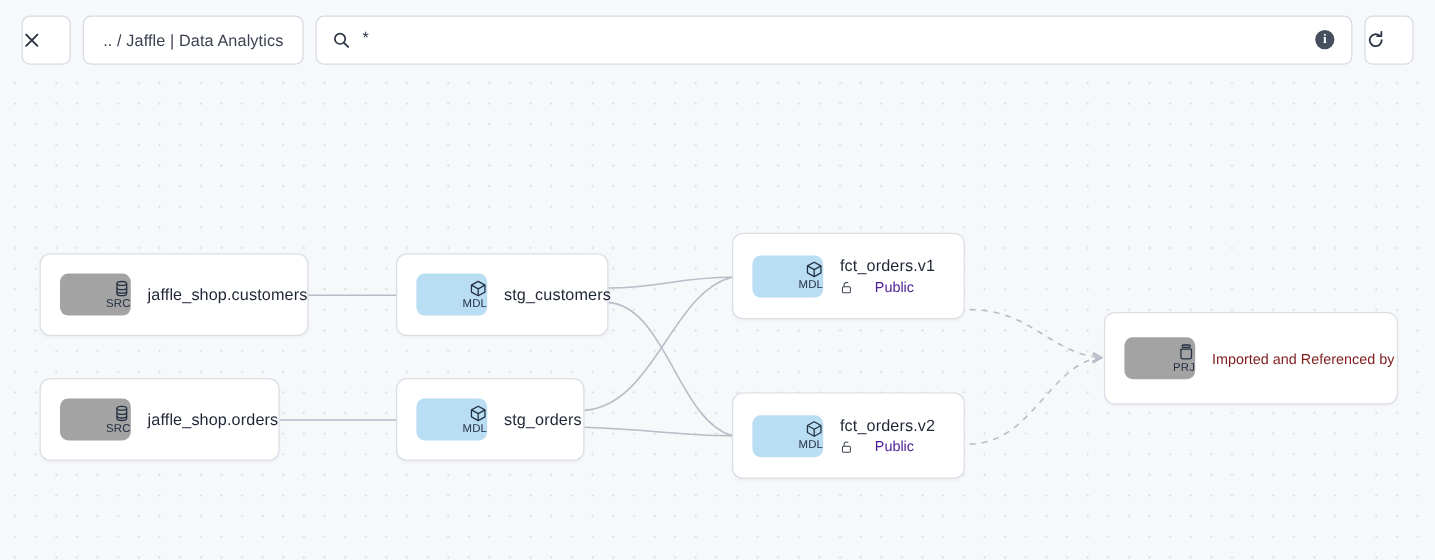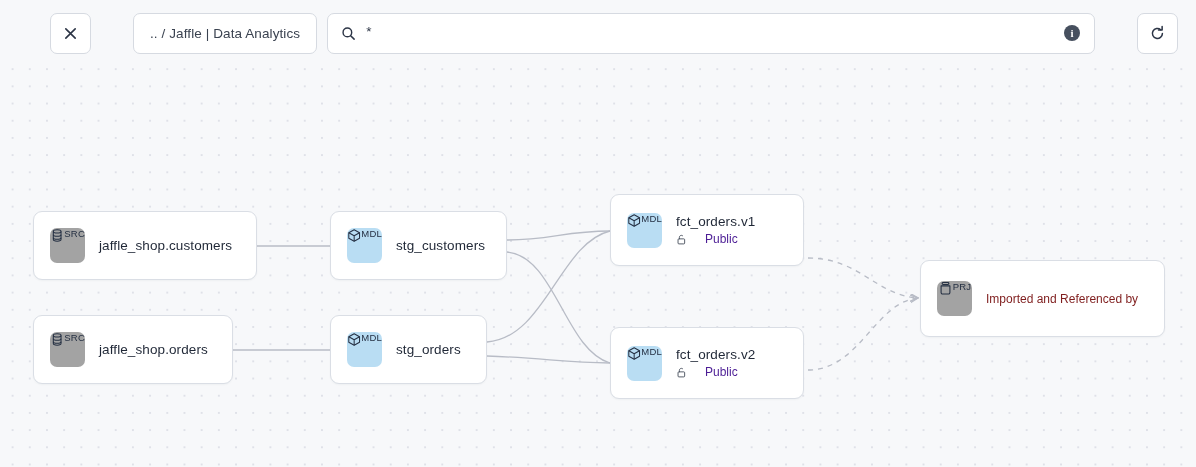--- a/index.html
+++ b/index.html
@@ -36,26 +36,24 @@
     z-index: 20;
   }
   .tb-btn {
     background: #ffffff;
     border: 1px solid #d6dae1;
     border-radius: 7px;
     height: 41px;
     min-width: 41px;
     display: flex;
     align-items: center;
-    justify-content: center;
     box-sizing: border-box;
     cursor: pointer;
     color: #2b3445;
     flex: none;
-    margin-left: 32px;
   }
   .breadcrumb {
     padding: 0 16px;
     font-size: 13.5px;
     color: #3a4250;
     white-space: nowrap;
     letter-spacing: .1px;
   }
   .search-box {
     flex: 1 1 auto;
@@ -111,25 +109,27 @@
     padding-left: 16px;
     z-index: 5;
     cursor: pointer;
     box-shadow: 0 1px 2px rgba(30,40,60,.04);
   }
   .badge {
     width: 35px;
     height: 35px;
     border-radius: 7px;
     display: flex;
-    align-items: flex-start;
+    flex-direction: column;
+    align-items: flex-end;
     justify-content: center;
     gap: 0px;
     flex: none;
     color: #253043;
+    padding-left: 24px;
   }
   .badge .btxt {
     font-size: 9.5px;
     line-height: 9.5px;
     letter-spacing: .2px;
     font-weight: 500;
     margin-top: 1px;
   }
   .badge.src { background: #a3a3a3; }
   .badge.mdl { background: #b9ddf3; }

